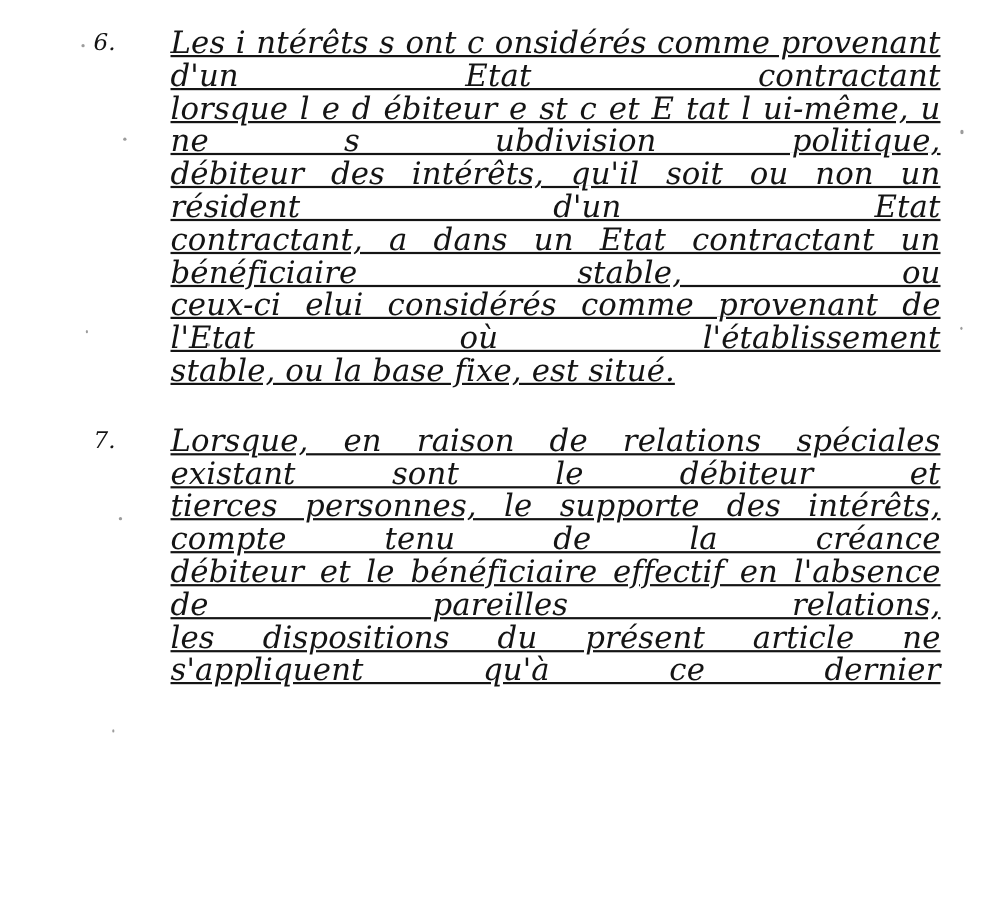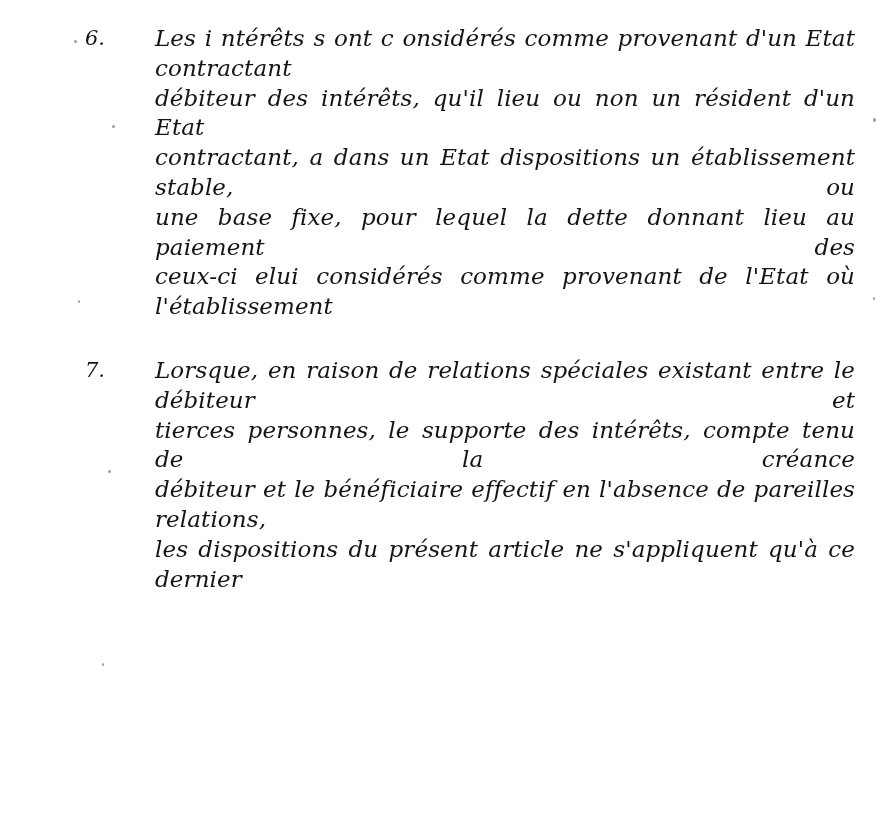--- a/index.html
+++ b/index.html
@@ -31,26 +31,27 @@
     flex: 0 0 155px;
     box-sizing: border-box;
     padding-left: 85px;
     font-size: 21px;
     line-height: 29.8px;
   }
   .lines {
     width: 700px;
   }
   .line {
-    font-size: 23px;
+    font-size: 28px;
     line-height: 29.8px;
     text-align: justify;
     text-align-last: justify;
     white-space: normal;
     letter-spacing: 0.1px;
+    text-decoration: underline;
   }
   .line.last {
     text-align-last: left;
   }
   
   .speck {
     position: absolute;
     background: #4a4a4a;
     border-radius: 50%;
     opacity: 0.55;
@@ -58,30 +59,31 @@
 </style>
 </head>
 <body>
 
 <div class="page">
   <div class="content">
       <div class="para">
         <div class="num">6.</div>
         <div class="lines">
           <div class="line">Les i ntérêts s ont c onsidérés comme provenant d'un Etat contractant</div>
-          <div class="line">débiteur des intérêts, qu'il lieu ou non un résident d'un Etat</div>
-          <div class="line">contractant, a dans un Etat dispositions un établissement stable, ou</div>
-          <div class="line">une base fixe, pour lequel la dette donnant lieu au paiement des</div>
+          <div class="line">lorsque l e d ébiteur e st c et E tat l ui-même, u ne s ubdivision politique,</div>
+          <div class="line">débiteur des intérêts, qu'il soit ou non un résident d'un Etat</div>
+          <div class="line">contractant, a dans un Etat contractant un bénéficiaire stable, ou</div>
           <div class="line">ceux-ci elui considérés comme provenant de l'Etat où l'établissement</div>
+          <div class="line last">stable, ou la base fixe, est situé.</div>
         </div>
       </div>
       <div class="para">
         <div class="num">7.</div>
         <div class="lines">
-          <div class="line">Lorsque, en raison de relations spéciales existant entre le débiteur et</div>
+          <div class="line">Lorsque, en raison de relations spéciales existant sont le débiteur et</div>
           <div class="line">tierces personnes, le supporte des intérêts, compte tenu de la créance</div>
           <div class="line">débiteur et le bénéficiaire effectif en l'absence de pareilles relations,</div>
           <div class="line">les dispositions du présent article ne s'appliquent qu'à ce dernier</div>
         </div>
       </div>
     </div>
 
   <div class="speck" style="left:74px; top:40px; width:3px; height:3px;"></div>
   <div class="speck" style="left:873px; top:118px; width:3px; height:4px;"></div>
   <div class="speck" style="left:112px; top:125px; width:3px; height:3px;"></div>

